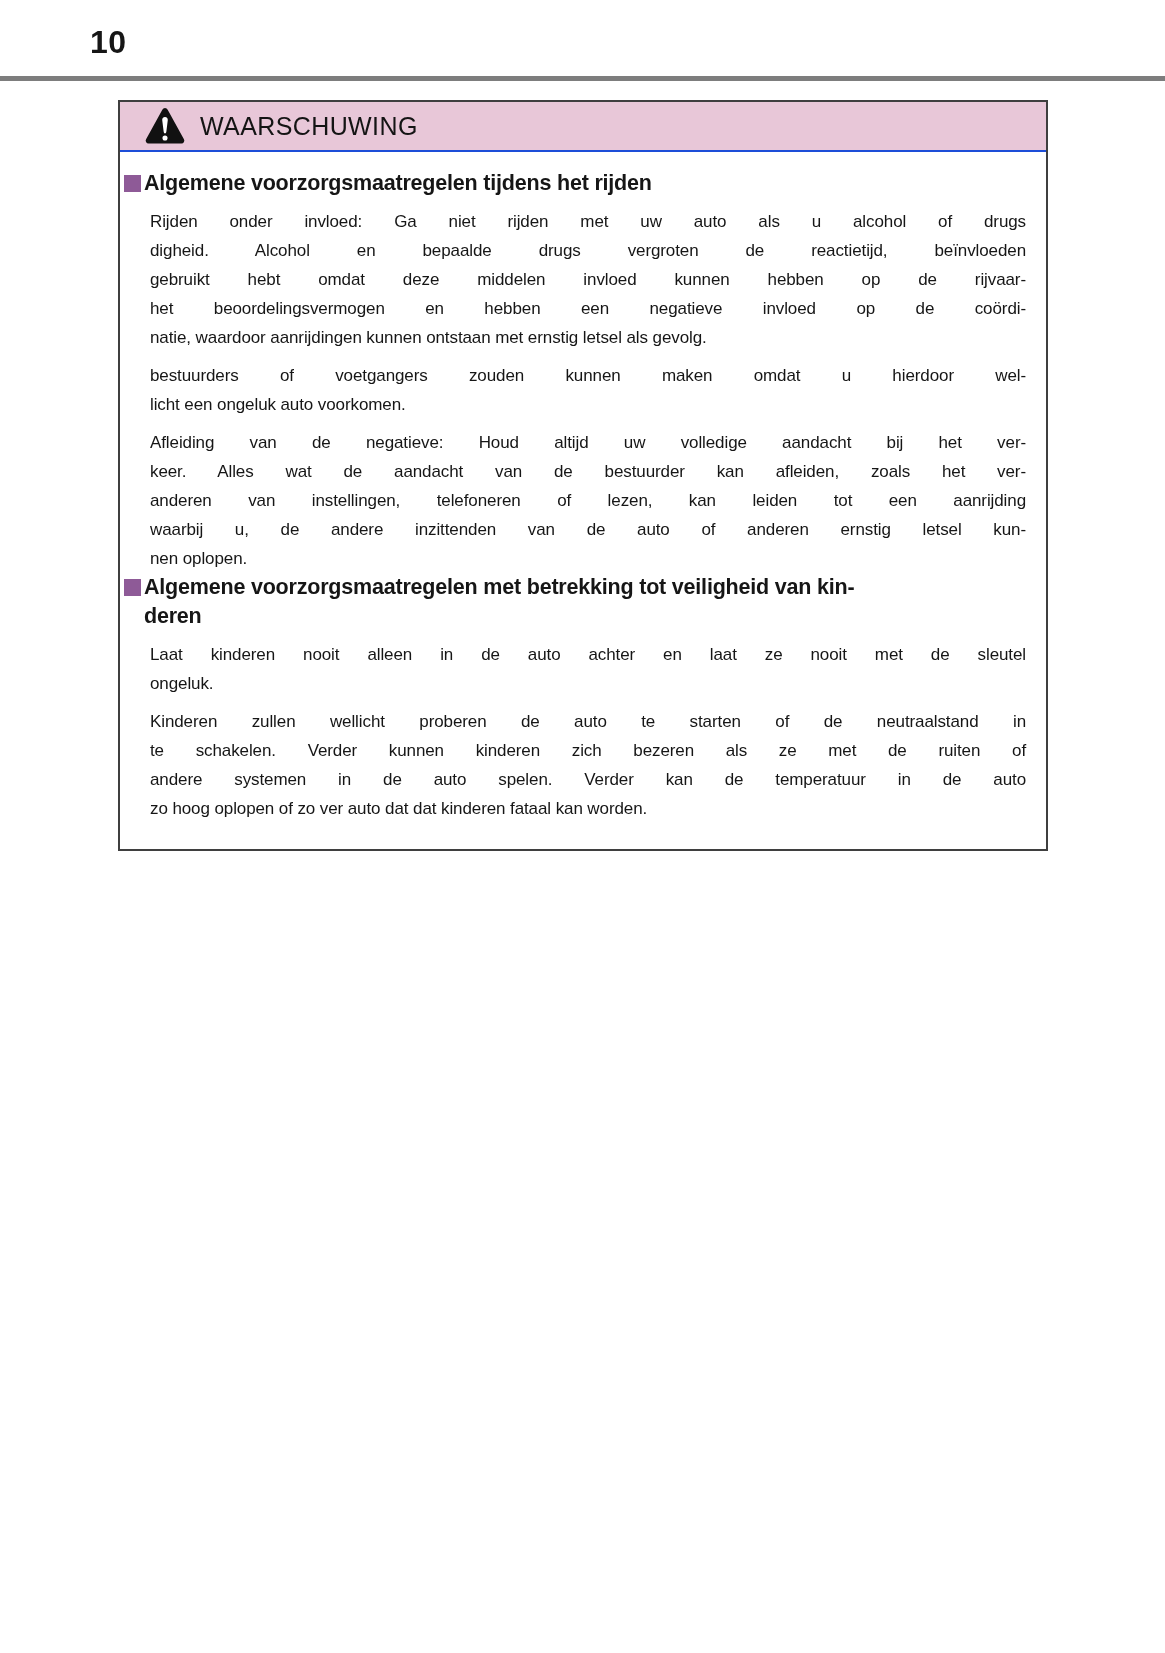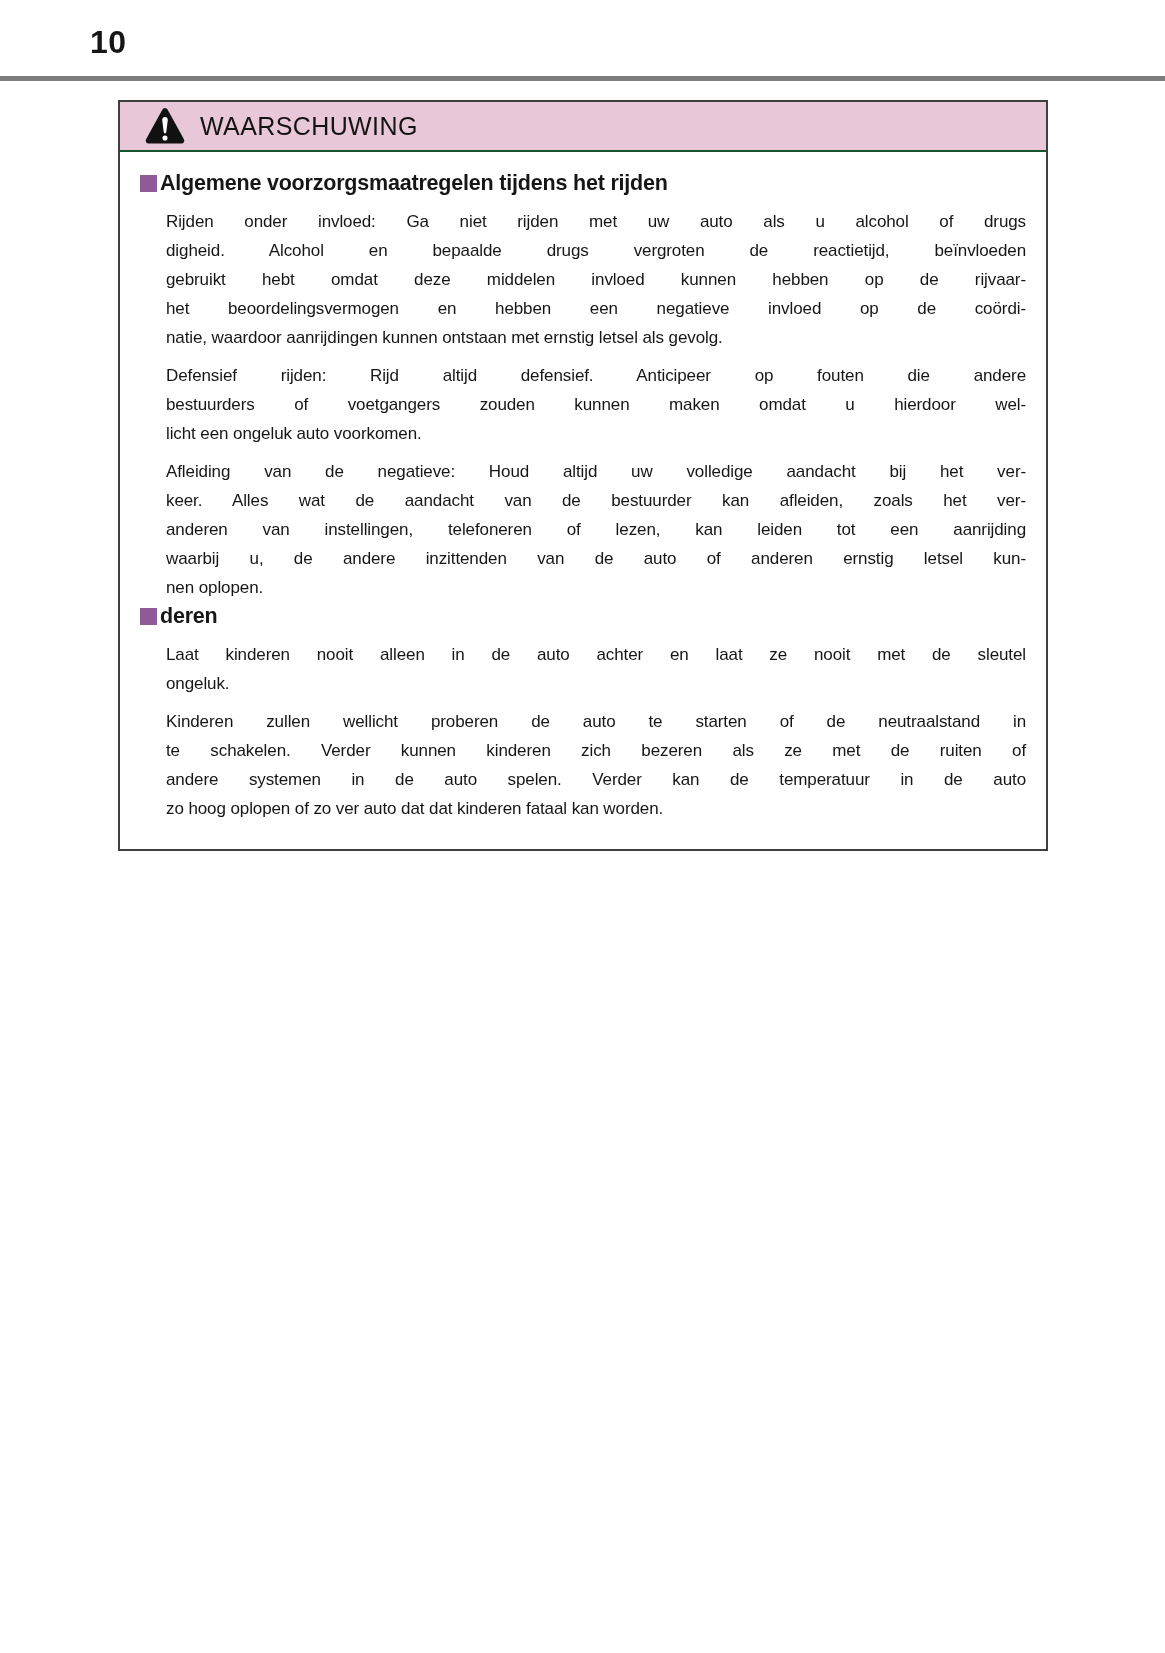--- a/index.html
+++ b/index.html
@@ -20,32 +20,31 @@
   }
   .warning-box {
     position: absolute; left: 118px; top: 100px;
     width: 930px; box-sizing: border-box;
     border: 2px solid #3f3f3f;
     background: #ffffff;
   }
   .warning-header {
     height: 48px;
     background: #e8c7d8;
-    border-bottom: 2px solid #14532d;
+    border-bottom: 2px solid #1d4ed8;
     display: flex; align-items: center;
     padding-left: 24px;
   }
   .warning-header .tri-icon { width: 42px; height: 38px; flex: 0 0 auto; }
   .warning-header .hdr-label {
     margin-left: 14px;
     font-size: 25px; letter-spacing: 0.4px; color: #141414;
   }
   .warning-body {
     padding: 17px 20px 26px 4px;
-    margin-left: 16px;
   }
   .section-heading {
     display: flex; align-items: flex-start;
     margin-top: 12px;
   }
   .section-heading:first-child { margin-top: 0; }
   .bullet {
     width: 17px; height: 17px; background: #8e5a97;
     flex: 0 0 auto; margin-top: 6px;
   }
@@ -86,36 +85,36 @@
           </div>
         </div>
         <div class="para">
           <div class="line">Rijden onder invloed: Ga niet rijden met uw auto als u alcohol of drugs</div>
           <div class="line">digheid. Alcohol en bepaalde drugs vergroten de reactietijd, beïnvloeden</div>
           <div class="line">gebruikt hebt omdat deze middelen invloed kunnen hebben op de rijvaar-</div>
           <div class="line">het beoordelingsvermogen en hebben een negatieve invloed op de coördi-</div>
           <div class="line last">natie, waardoor aanrijdingen kunnen ontstaan met ernstig letsel als gevolg.</div>
         </div>
         <div class="para">
-          <div class="line">Defensief rijden: Rijd altijd defensief. Anticipeer op fouten die andere</div>
           <div class="line">bestuurders of voetgangers zouden kunnen maken omdat u hierdoor wel-</div>
           <div class="line last">licht een ongeluk auto voorkomen.</div>
         </div>
         <div class="para">
           <div class="line">Afleiding van de negatieve: Houd altijd uw volledige aandacht bij het ver-</div>
           <div class="line">keer. Alles wat de aandacht van de bestuurder kan afleiden, zoals het ver-</div>
           <div class="line">anderen van instellingen, telefoneren of lezen, kan leiden tot een aanrijding</div>
           <div class="line">waarbij u, de andere inzittenden van de auto of anderen ernstig letsel kun-</div>
           <div class="line last">nen oplopen.</div>
         </div>
       </div>
       <div class="section">
         <div class="section-heading">
           <span class="bullet"></span>
           <div class="heading-lines">
+            <div class="heading-line">Algemene voorzorgsmaatregelen met betrekking tot veiligheid van kin-</div>
             <div class="heading-line">deren</div>
           </div>
         </div>
         <div class="para">
           <div class="line">Laat kinderen nooit alleen in de auto achter en laat ze nooit met de sleutel</div>
           <div class="line last">ongeluk.</div>
         </div>
         <div class="para">
           <div class="line">Kinderen zullen wellicht proberen de auto te starten of de neutraalstand in</div>
           <div class="line">te schakelen. Verder kunnen kinderen zich bezeren als ze met de ruiten of</div>

